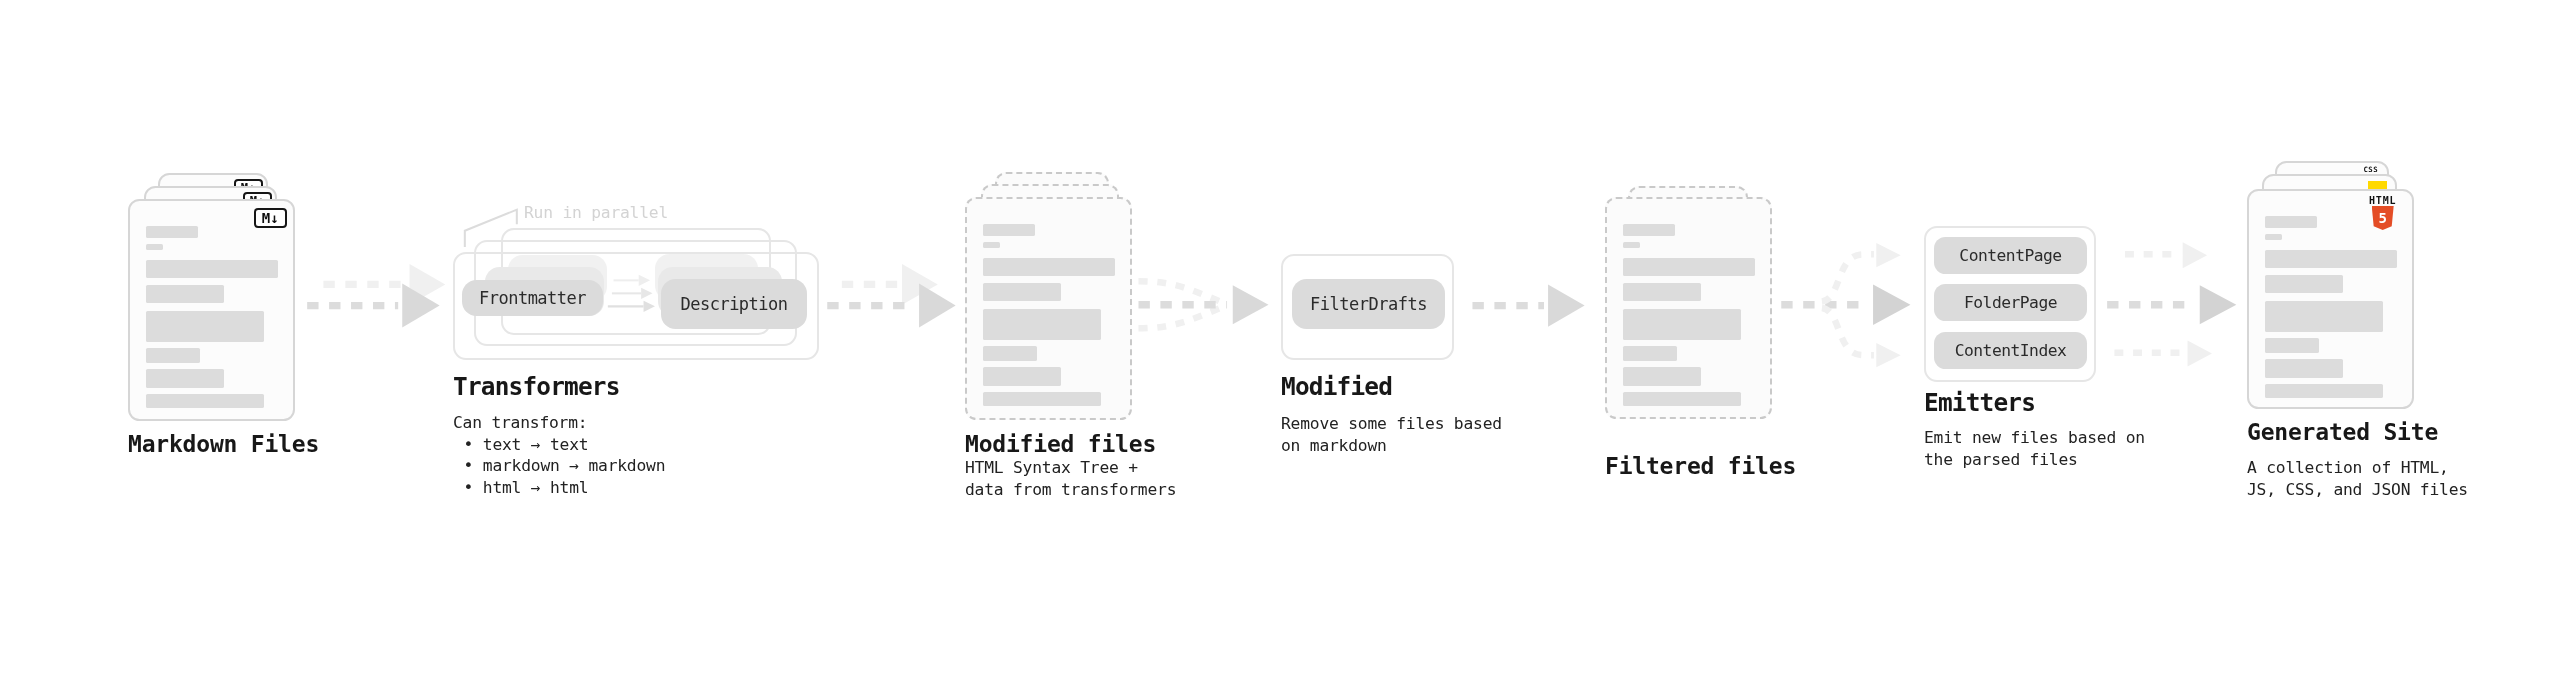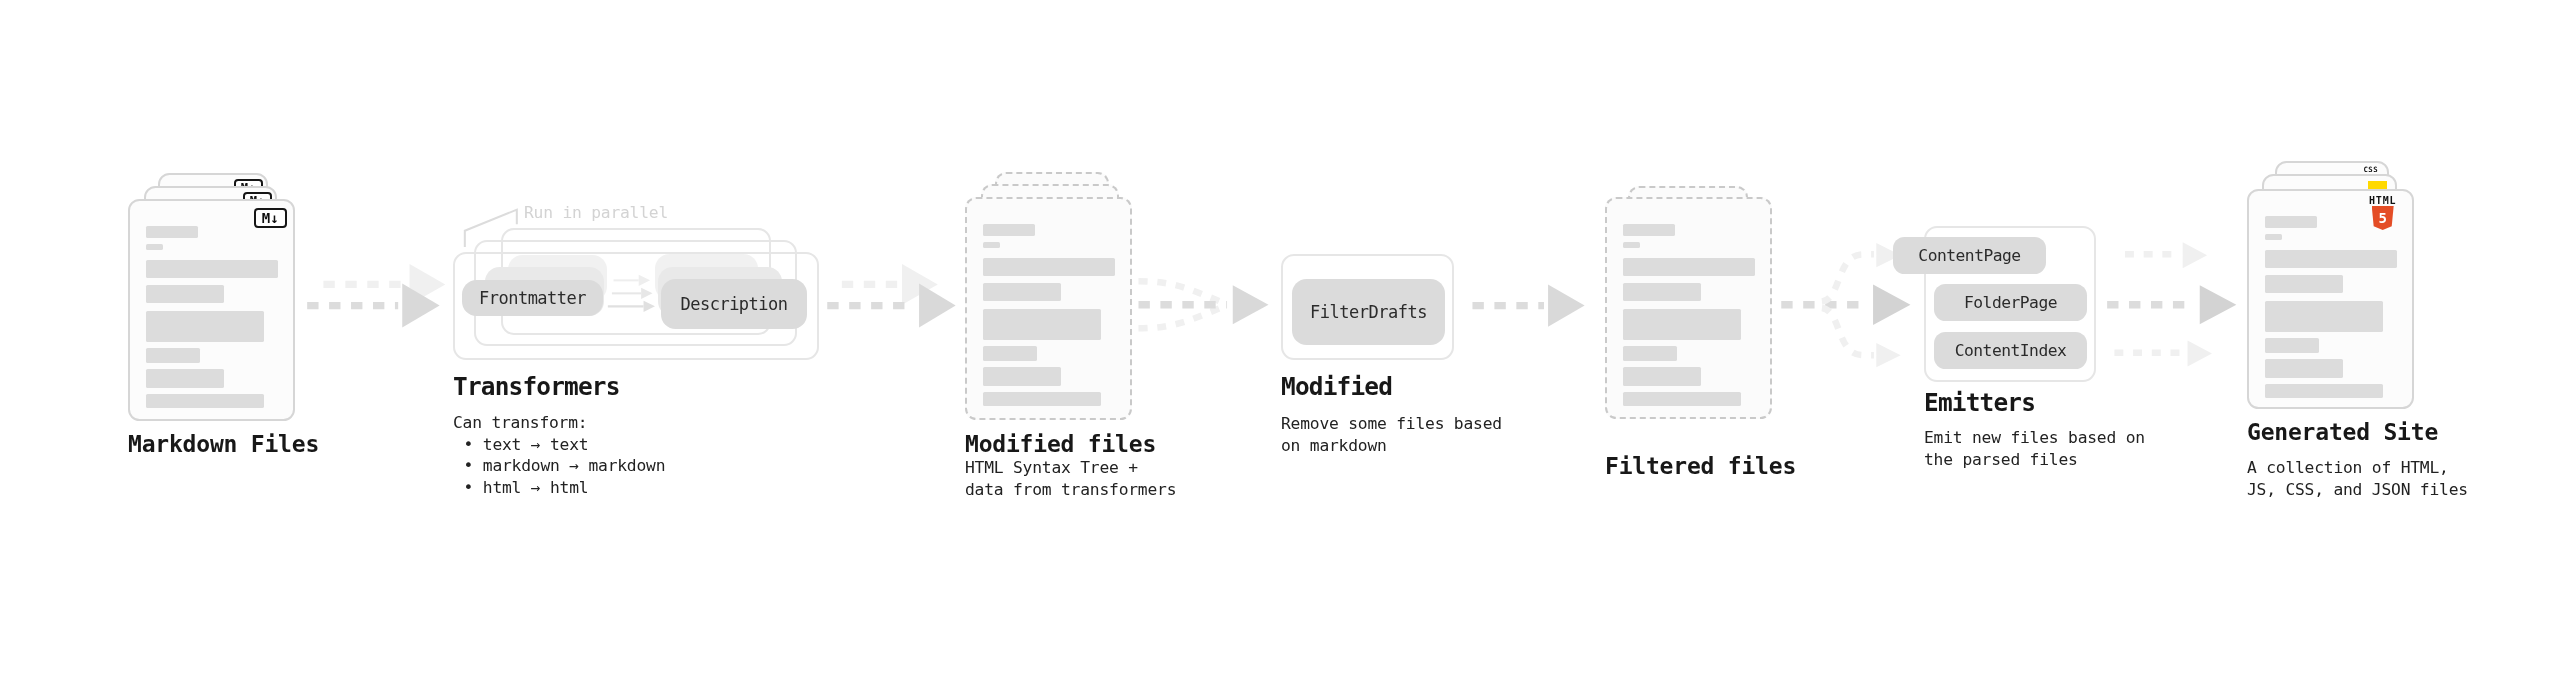--- a/index.html
+++ b/index.html
@@ -184,21 +184,21 @@
     </div>
     <div class="label" style="left:965px;top:430px">Modified files</div>
     <div class="caption" style="left:965px;top:457px">
       <div>HTML Syntax Tree +</div>
       <div>data from transformers</div>
     </div>
   </div>
 
   <div>
     <div class="frame filled" style="left:1281px;top:254px;width:173px;height:106px"></div>
-    <div class="pill" style="left:1292px;top:279px;width:153px;height:66px">FilterDrafts</div>
+    <div class="pill" style="left:1292px;top:279px;width:153px;height:50px">FilterDrafts</div>
     <div class="heading" style="left:1281px;top:372px">Modified</div>
     <div class="caption" style="left:1281px;top:413px">
       <div>Remove some files based</div>
       <div>on markdown</div>
     </div>
   </div>
 
   <div>
     <div class="doc dashed" style="left:1628px;top:186px;width:120px;height:222px"></div>
     <div class="doc dashed" style="left:1605px;top:197px;width:167px;height:222px">
@@ -211,21 +211,21 @@
           <div class="bar" style="width: 54px; height: 14.6px; margin-top: 6.5px;"></div>
           <div class="bar" style="width: 78px; height: 19.5px; margin-top: 5.7px;"></div>
           <div class="bar" style="width: 118px; height: 14px; margin-top: 5.7px;"></div>
         </div>
     </div>
     <div class="label" style="left:1605px;top:452px">Filtered files</div>
   </div>
 
   <div>
     <div class="frame filled" style="left:1924px;top:226px;width:172px;height:156px"></div>
-    <div class="pill sm" style="left:1893px;top:237px;width:153px;height:37px">ContentPage</div>
+    <div class="pill sm" style="left:1934px;top:237px;width:153px;height:37px">ContentPage</div>
     <div class="pill sm" style="left:1934px;top:284px;width:153px;height:37px">FolderPage</div>
     <div class="pill sm" style="left:1934px;top:332px;width:153px;height:37px">ContentIndex</div>
     <div class="heading" style="left:1924px;top:388px">Emitters</div>
     <div class="caption" style="left:1924px;top:427px">
       <div>Emit new files based on</div>
       <div>the parsed files</div>
     </div>
   </div>
 
   <div>

